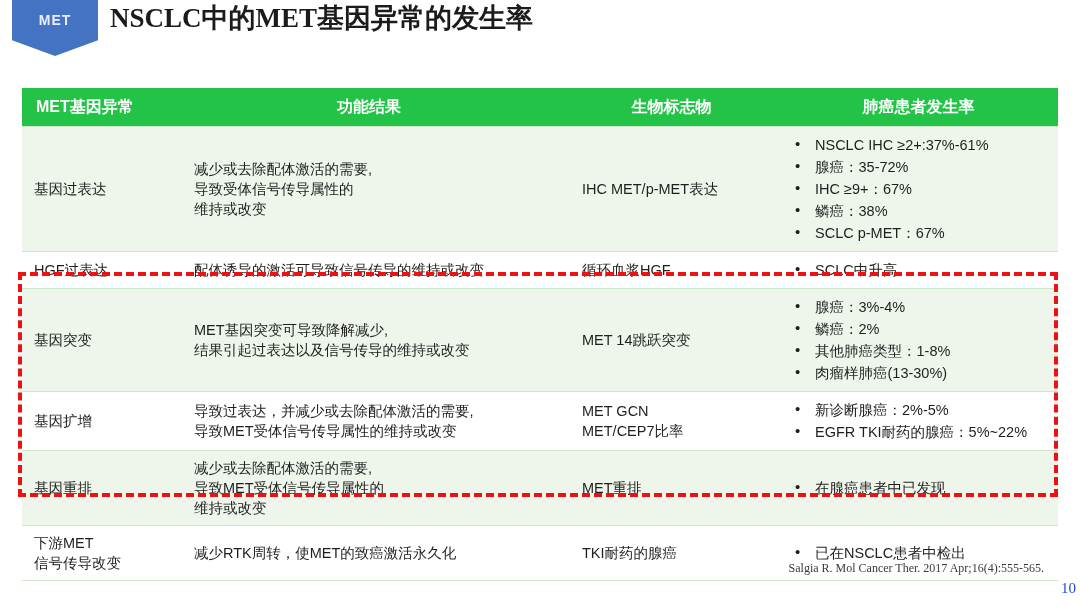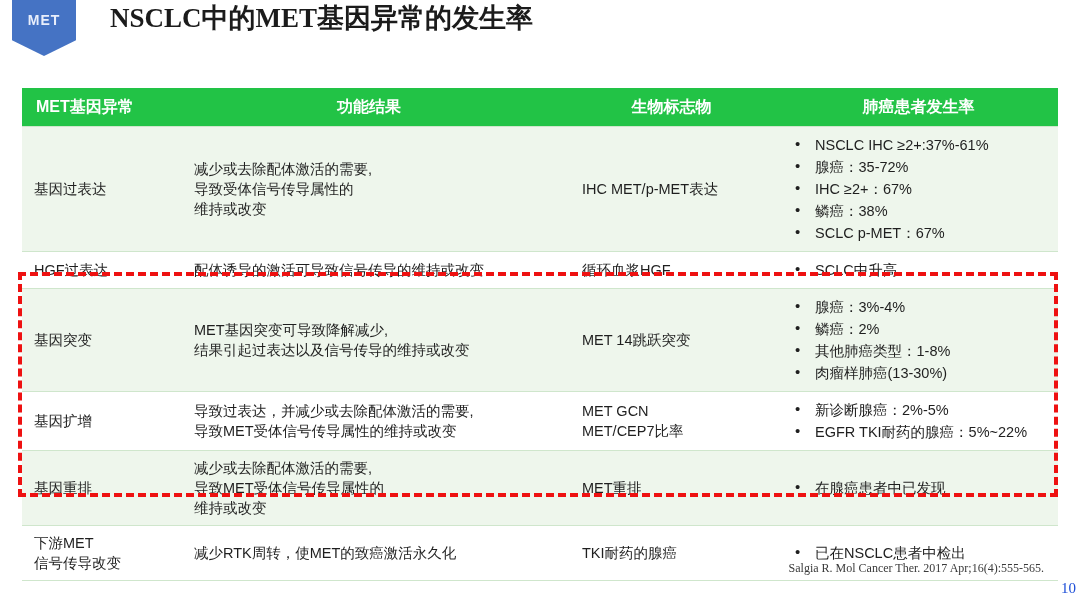--- a/index.html
+++ b/index.html
@@ -13,21 +13,21 @@
     font-family: "Liberation Sans", "DejaVu Sans", sans-serif;
     overflow: hidden;
     position: relative;
   }
 
   
   .logo-badge {
     position: absolute;
     left: 12px;
     top: 0px;
-    width: 64px;
+    width: 86px;
     height: 56px;
     background: #4573c4;
     -webkit-clip-path: polygon(0 0, 100% 0, 100% 72%, 50% 100%, 0 72%);
     clip-path: polygon(0 0, 100% 0, 100% 72%, 50% 100%, 0 72%);
     display: flex;
     align-items: flex-start;
     justify-content: center;
   }
   .logo-badge span {
     color: #e8eefb;
@@ -181,21 +181,21 @@
       <tr class="mint">
         <td class="col-name two-line">基因过表达</td>
         <td class="col-func two-line">减少或去除配体激活的需要,
 导致受体信号传导属性的
 维持或改变</td>
         <td class="col-bio two-line">IHC MET/p-MET表达</td>
         <td class="col-rate">
           <ul class="bullets">
               <li>NSCLC IHC ≥2+:37%-61%</li>
               <li>腺癌：35-72%</li>
-              <li>IHC ≥2+：67%</li>
+              <li>IHC ≥9+：67%</li>
               <li>鳞癌：38%</li>
               <li>SCLC p-MET：67%</li>
             </ul>
         </td>
       </tr>
       <tr class="plain">
         <td class="col-name two-line">HGF过表达</td>
         <td class="col-func two-line">配体诱导的激活可导致信号传导的维持或改变</td>
         <td class="col-bio two-line">循环血浆HGF</td>
         <td class="col-rate">

